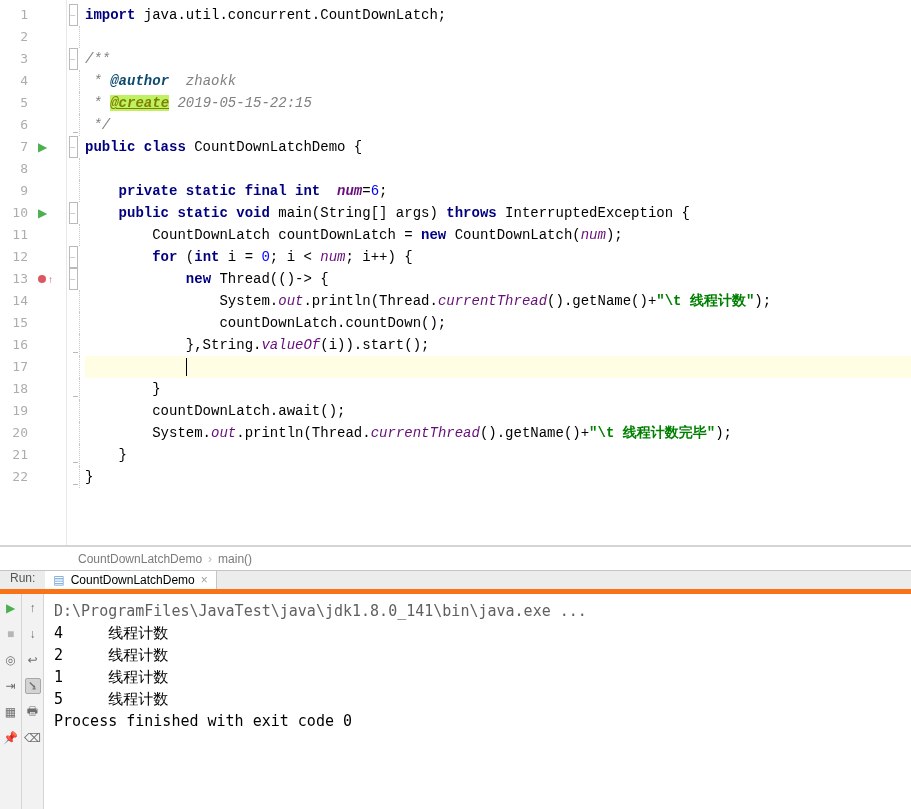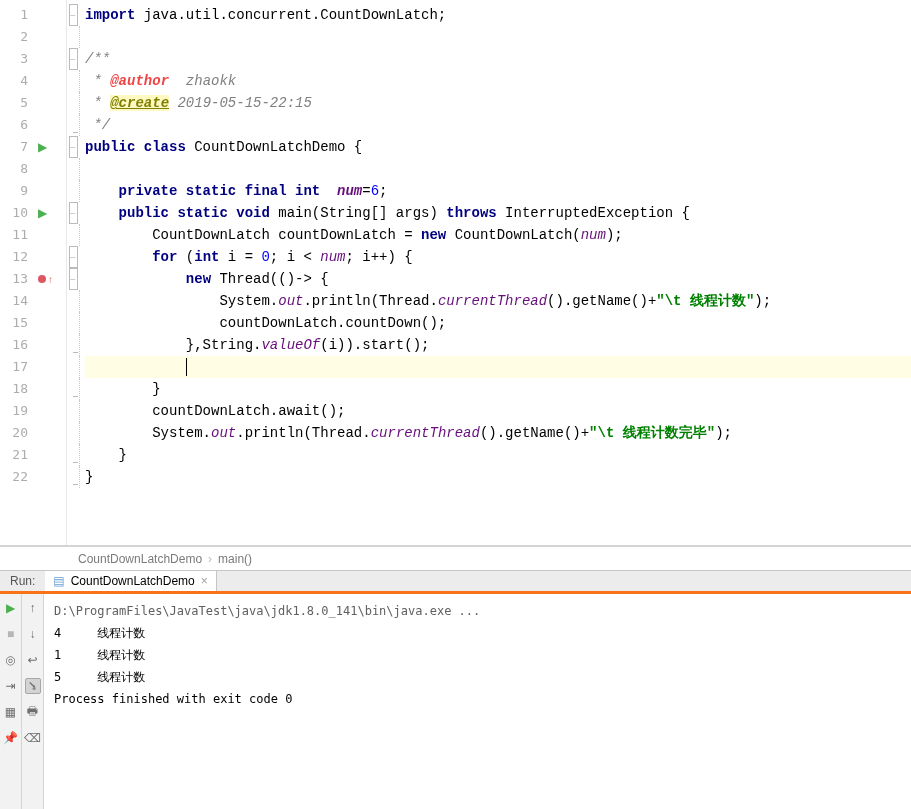--- a/index.html
+++ b/index.html
@@ -12,39 +12,39 @@
 .marker-col div { height: 22px; display: flex; align-items: center; justify-content: flex-start; padding-left: 4px; gap: 2px; }
 .code { flex: 1; padding: 4px 0 13px 6px; font-family: Consolas, "Courier New", monospace; font-size: 14px; line-height: 22px; white-space: pre; color: #000; position: relative; }
 .code-line { height: 22px; position: relative; }
 .code-line.hl { background: #fffde3; }
 .caret { display:inline-block; width:1px; height:18px; background:#000; vertical-align: middle; margin-left:0; }
 .fold-col { width: 12px; padding: 4px 0; }
 .fold-col div { height:22px; display:flex; align-items:center; justify-content:center; color:#bababa; font-size:10px; position:relative; }
 .fold-line { border-left: 1px dotted #c8c8c8; position:absolute; left:50%; top:0; bottom:0; }
 .fold-box { width:9px; height:9px; border:1px solid #bababa; background:#fff; font-size:8px; line-height:7px; text-align:center; color:#8a8a8a; z-index:1; }
 .kw { color: #000080; font-weight: bold; }
-.ann { color: #ef4444; font-style: italic; font-weight: bold; }
-.annU { color: #808000; font-style: italic; font-weight: bold; text-decoration: underline; background: #fef9c3; }
+.ann { color: #0c4a6e; font-style: italic; font-weight: bold; }
+.annU { color: #808000; font-style: italic; font-weight: bold; text-decoration: underline; background: #bef264; }
 .cmt { color: #808080; font-style: italic; }
 .str { color: #008000; font-weight: bold; }
 .fld { color: #660e7a; font-style: italic; font-weight:bold; }
 .fldS { color: #660e7a; font-style: italic; }
 .num { color: #0000ff; }
 .breadcrumb { height: 24px; border-top: 1px solid #d4d4d4; display: flex; align-items: center; padding: 0 10px 0 78px; font-size: 12px; color: #7b7b7b; background: #fff; gap: 6px; }
 .breadcrumb span.sep { color: #bdbdbd; }
-.run-header { height: 24px; background: #ececec; border-top: 1px solid #c5c5c5; border-bottom: 3px solid #f97316; display: flex; align-items: center; font-size: 12px; }
+.run-header { height: 24px; background: #ececec; border-top: 1px solid #c5c5c5; border-bottom: 5px solid #f97316; display: flex; font-size: 12px; }
 .run-label { padding: 0 10px; color: #555; }
 .run-tab { background: #fff; border-right: 1px solid #c5c5c5; height: 100%; display: flex; align-items: center; padding: 0 8px; gap: 6px; color: #000; }
 .run-tab .close { color: #a0a0a0; cursor: pointer; }
 .run-body { display: flex; flex: 0 0 215px; }
 .run-toolbar { width: 22px; background: #f2f2f2; border-right: 1px solid #d5d5d5; display: flex; flex-direction: column; align-items: center; padding-top: 6px; gap: 10px; }
 .run-toolbar2 { width: 22px; background: #f2f2f2; border-right: 1px solid #d5d5d5; display: flex; flex-direction: column; align-items: center; padding-top: 6px; gap: 10px; }
 .tb-icon { width:16px; height:16px; display:flex; align-items:center; justify-content:center; color:#6e6e6e; font-size:12px; cursor:pointer; }
 .tb-icon.active { background:#d3d3d3; border:1px solid #a7a7a7; border-radius:2px; }
-.console { flex:1; padding: 6px 10px; font-family: Consolas, monospace; font-size: 12px; line-height: 22px; color:#000; white-space: pre; }
+.console { flex:1; padding: 6px 10px; font-family: Consolas, monospace; font-size: 15px; line-height: 22px; color:#000; white-space: pre; }
 .console .path { color:#606060; }
 .play { color:#4caf50; }
 .red-dot { width:8px; height:8px; border-radius:50%; background:#db5860; display:inline-block; }
 .up-arrow { color:#db5860; font-size:10px; }
 </style>
 </head>
 <body>
 
 <div class="editor-area">
   <div class="gutter">
@@ -205,14 +205,14 @@
     <div class="tb-icon">📌</div>
   </div>
   <div class="run-toolbar2">
     <div class="tb-icon">↑</div>
     <div class="tb-icon">↓</div>
     <div class="tb-icon">↩</div>
     <div class="tb-icon active">⭸</div>
     <div class="tb-icon">🖶</div>
     <div class="tb-icon">⌫</div>
   </div>
-  <div class="console" id="console"><div class="path">D:\ProgramFiles\JavaTest\java\jdk1.8.0_141\bin\java.exe ...</div><div>4     线程计数</div><div>1     线程计数</div><div>5     线程计数</div><div></div><div>Process finished with exit code 0</div></div>
+  <div class="console" id="console"><div class="path">D:\ProgramFiles\JavaTest\java\jdk1.8.0_141\bin\java.exe ...</div><div>4     线程计数</div><div>2     线程计数</div><div>1     线程计数</div><div>5     线程计数</div><div></div><div>Process finished with exit code 0</div></div>
 </div>
 
 </body></html>

